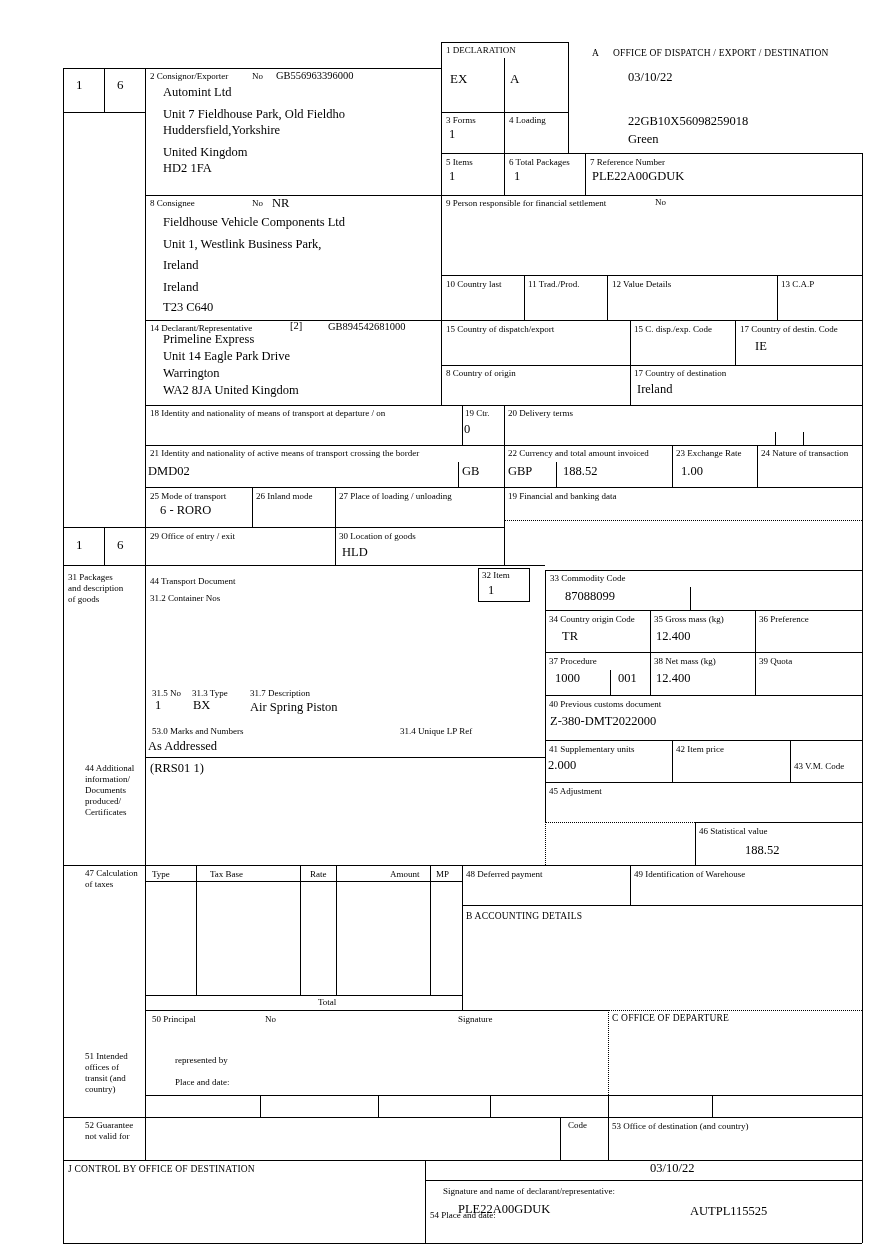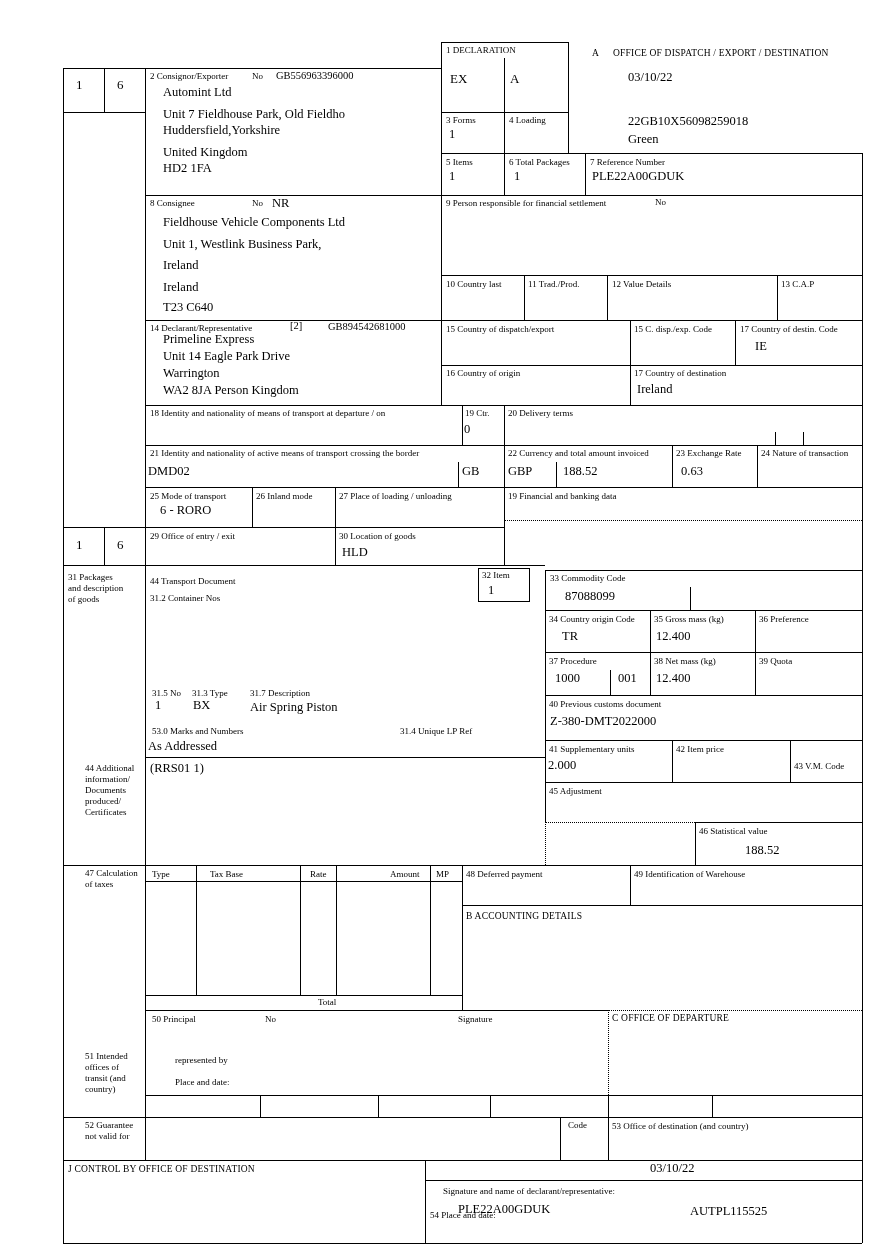--- a/index.html
+++ b/index.html
@@ -157,42 +157,42 @@
   <span class="lbl" style="left:528px;top:279px">11 Trad./Prod.</span>
   <span class="lbl" style="left:612px;top:279px">12 Value Details</span>
   <span class="lbl" style="left:781px;top:279px">13 C.A.P</span>
 
   <span class="lbl" style="left:150px;top:323px">14 Declarant/Representative</span>
   <span class="vs" style="left:290px;top:320px">[2]</span>
   <span class="vs" style="left:328px;top:321px">GB894542681000</span>
   <span class="val" style="left:163px;top:332px">Primeline Express</span>
   <span class="val" style="left:163px;top:349px">Unit 14 Eagle Park Drive</span>
   <span class="val" style="left:163px;top:366px">Warrington</span>
-  <span class="val" style="left:163px;top:383px">WA2 8JA Person Kingdom</span>
+  <span class="val" style="left:163px;top:383px">WA2 8JA United Kingdom</span>
 
   <span class="lbl" style="left:446px;top:324px">15 Country of dispatch/export</span>
   <span class="lbl" style="left:634px;top:324px">15 C. disp./exp. Code</span>
   <span class="lbl" style="left:740px;top:324px">17 Country of destin. Code</span>
   <span class="val" style="left:755px;top:339px">IE</span>
-  <span class="lbl" style="left:446px;top:368px">16 Country of origin</span>
+  <span class="lbl" style="left:446px;top:368px">8 Country of origin</span>
   <span class="lbl" style="left:634px;top:368px">17 Country of destination</span>
   <span class="val" style="left:637px;top:382px">Ireland</span>
 
   <span class="lbl" style="left:150px;top:408px">18 Identity and nationality of means of transport at departure / on</span>
   <span class="lbl" style="left:465px;top:408px">19 Ctr.</span>
   <span class="val" style="left:464px;top:422px">0</span>
   <span class="lbl" style="left:508px;top:408px">20 Delivery terms</span>
   <span class="lbl" style="left:150px;top:448px">21 Identity and nationality of active means of transport crossing the border</span>
   <span class="val" style="left:148px;top:464px">DMD02</span>
   <span class="val" style="left:462px;top:464px">GB</span>
   <span class="lbl" style="left:508px;top:448px">22 Currency and total amount invoiced</span>
   <span class="val" style="left:508px;top:464px">GBP</span>
   <span class="val" style="left:563px;top:464px">188.52</span>
   <span class="lbl" style="left:676px;top:448px">23 Exchange Rate</span>
-  <span class="val" style="left:681px;top:464px">0.63</span>
+  <span class="val" style="left:681px;top:464px">1.00</span>
   <span class="lbl" style="left:761px;top:448px">24 Nature of transaction</span>
 
   <span class="lbl" style="left:150px;top:491px">25 Mode of transport</span>
   <span class="val" style="left:160px;top:503px">6 - RORO</span>
   <span class="lbl" style="left:256px;top:491px">26 Inland mode</span>
   <span class="lbl" style="left:339px;top:491px">27 Place of loading / unloading</span>
   <span class="lbl" style="left:508px;top:491px">19 Financial and banking data</span>
   <span class="lbl" style="left:150px;top:531px">29 Office of entry / exit</span>
   <span class="lbl" style="left:339px;top:531px">30 Location of goods</span>
   <span class="val" style="left:342px;top:545px">HLD</span>

